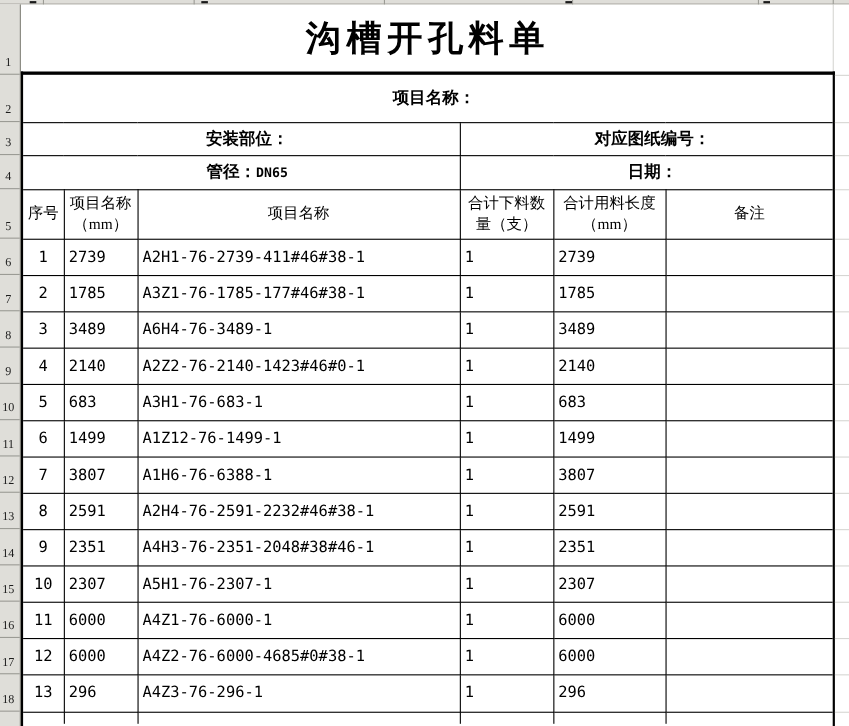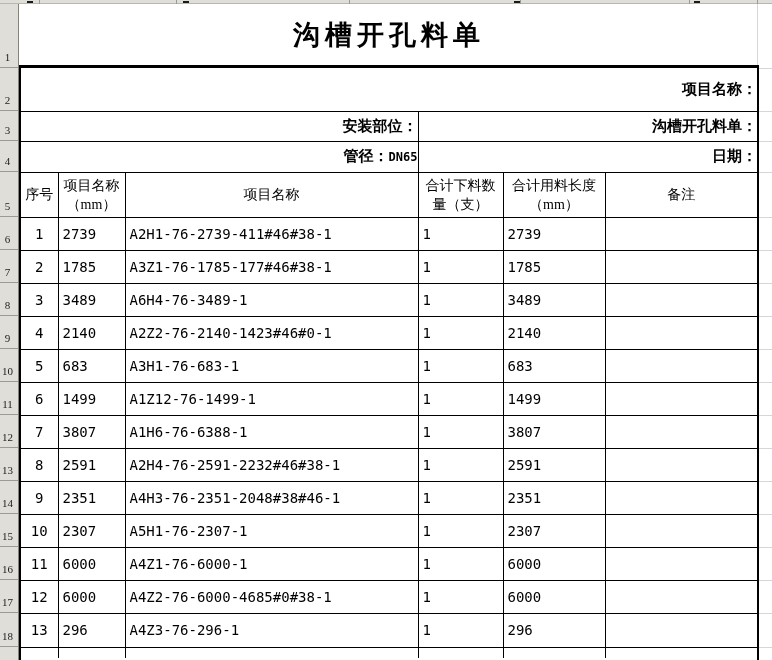--- a/index.html
+++ b/index.html
@@ -17,36 +17,36 @@
           border-right:1px solid #84847C;box-sizing:border-box;}
   .gcell{box-sizing:border-box;border-bottom:1px solid #9b9b95;display:flex;
          align-items:flex-end;justify-content:center;padding-bottom:4px;padding-right:3px;
          font-family:"Liberation Serif","DejaVu Serif",serif;font-size:11px;color:#1c1c1c;line-height:1;}
   .gcell:last-child{border-bottom:none;}
 
   
   #title-area{position:absolute;left:21px;top:4px;width:736px;height:61px;
               display:flex;align-items:center;justify-content:center;}
   #title-area .t{font-family:"Liberation Serif","DejaVu Serif",serif;font-weight:bold;
-                 font-size:27px;letter-spacing:5px;white-space:nowrap;}
+                 font-size:32px;letter-spacing:5px;white-space:nowrap;}
   #title-gl{position:absolute;left:757px;top:4px;width:1px;height:61px;background:#D6D6D3;}
 
   
   #tablewrap{position:absolute;left:19px;top:65px;width:740px;height:595px;box-sizing:border-box;
              border-left:2px solid #000;border-right:2px solid #000;border-top:3px solid #000;}
   table{border-collapse:collapse;table-layout:fixed;width:736px;}
   td,th{border:1px solid #000;padding:0;overflow:hidden;vertical-align:middle;}
   tr td:first-child,tr th:first-child{border-left:none;}
   tr td:last-child,tr th:last-child{border-right:none;}
   tr:first-child td{border-top:none;}
   .r-a{height:43px;} .r-b{height:30px;} .r-c{height:31px;} .r-h{height:45px;}
   .r-d{height:33px;} .r-dl{height:34px;}
   .r-p{height:11px;} .r-p td{border-bottom:none;}
   .lab{font-family:"Liberation Serif","DejaVu Serif",serif;font-weight:bold;font-size:15px;
-       text-align:right;padding-left:11px;}
+       text-align:center;padding-left:11px;}
   .val{font-family:"DejaVu Sans Mono","Liberation Mono",monospace;font-weight:bold;font-size:12px;}
   th{font-family:"Liberation Serif","DejaVu Serif",serif;font-weight:normal;font-size:14px;
      text-align:center;white-space:pre-line;line-height:19px;}
   .c-seq{font-family:"DejaVu Sans Mono","Liberation Mono",monospace;font-size:14px;text-align:center;}
   .c-num{font-family:"DejaVu Sans Mono","Liberation Mono",monospace;font-size:14px;text-align:left;
          padding-left:4px;white-space:nowrap;}
 
   
   #margin{position:absolute;left:759px;top:0;width:13px;height:660px;}
   .gl{position:absolute;left:0;width:13px;height:1px;background:#D6D6D3;}
@@ -110,21 +110,21 @@
         <tr class="r-a">
           <td class="lab" colspan="6">
             <span>项目名称：</span>
           </td>
         </tr>
         <tr class="r-b">
           <td class="lab" colspan="3">
             <span>安装部位：</span>
           </td>
           <td class="lab" colspan="3">
-            <span>沟槽开孔料单：</span>
+            <span>对应图纸编号：</span>
           </td>
         </tr>
         <tr class="r-c">
           <td class="lab" colspan="3">
             <span>管径：</span><span class="val">DN65</span>
           </td>
           <td class="lab" colspan="3">
             <span>日期：</span>
           </td>
         </tr>

